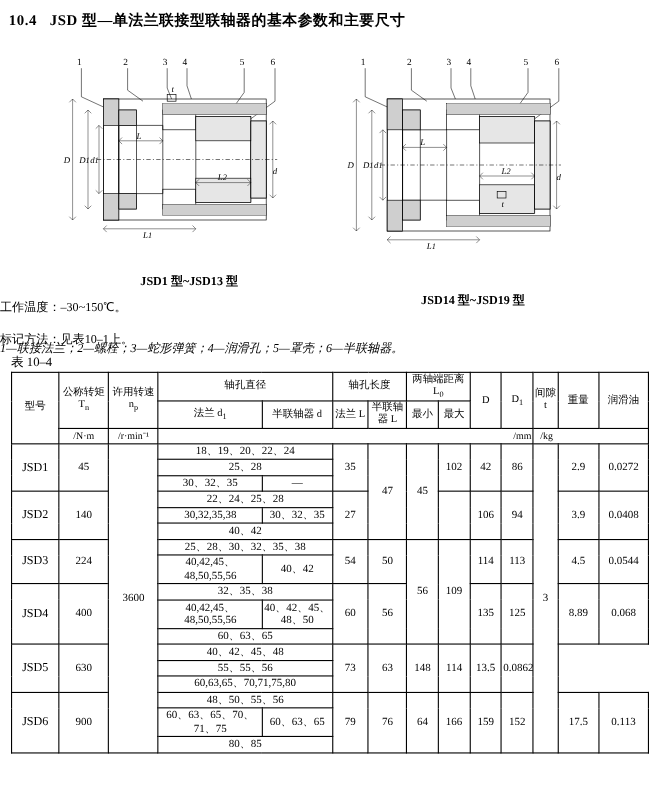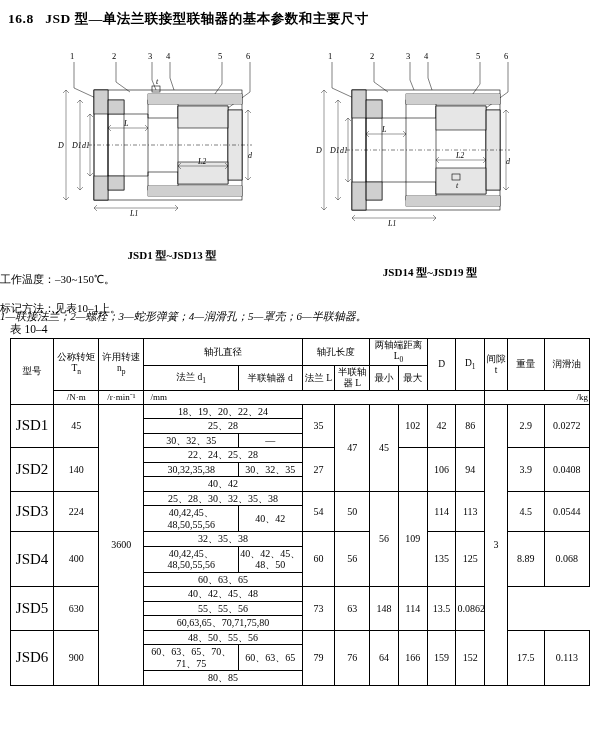--- a/index.html
+++ b/index.html
@@ -40,39 +40,39 @@
   table.main td,table.main th{
     border:1px solid #000;
     text-align:center;
     vertical-align:middle;
     padding:1px 1px;
     font-weight:normal;
     line-height:1.15;
   }
   .hd{font-size:9.5px;}
   .unit{font-size:9px;}
-  .model{font-size:15px;}
+  .model{font-size:11px;}
   .sub{font-size:7.5px;vertical-align:sub;}
   svg{display:block;}
   .thin{stroke:#000;stroke-width:0.6;fill:none;}
   .vthin{stroke:#000;stroke-width:0.4;fill:none;}
   .dashline{stroke:#000;stroke-width:0.5;fill:none;stroke-dasharray:4 2 1 2;}
   .lead{stroke:#000;stroke-width:0.5;fill:none;}
   .num{font-size:8.5px;font-family:"Liberation Serif",serif;}
   .lab{font-size:8px;font-style:italic;font-family:"Liberation Serif",serif;}
   .hatchA{fill:#cfcfcf;}
   .hatchB{fill:#e6e6e6;}
 </style>
 </head>
 <body>
 
 <div class="page">
 
   <div class="sec-title">
-    <span>16.8</span>&nbsp;&nbsp;&nbsp;<span>JSD 型—单法兰联接型联轴器的基本参数和主要尺寸</span>
+    <span>10.4</span>&nbsp;&nbsp;&nbsp;<span>JSD 型—单法兰联接型联轴器的基本参数和主要尺寸</span>
   </div>
 
   <div class="fig-area">
 
     <div class="fig fig-left">
       <svg width="240" height="195" viewBox="0 0 240 195">
 
         <g class="lead">
           <path d="M22,14 L22,40 L48,52"></path>
           <path d="M64,14 L64,34 L78,44"></path>
@@ -316,22 +316,22 @@
         <th class="hd">法兰 d<span class="sub">1</span></th>
         <th class="hd">半联轴器 d</th>
         <th class="hd">法兰 L</th>
         <th class="hd">半联轴<br>器 L</th>
         <th class="hd">最小</th>
         <th class="hd">最大</th>
       </tr>
       <tr>
         <td class="unit">/N·m</td>
         <td class="unit">/r·min⁻¹</td>
-        <td colspan="8" class="unit" style="text-align:left;padding-left:6px">/mm</td>
-        <td colspan="3" class="unit" style="text-align:right;padding-left:6px">/kg</td>
+        <td colspan="8" class="unit" style="text-align:right;padding-left:6px">/mm</td>
+        <td colspan="3" class="unit" style="text-align:left;padding-left:6px">/kg</td>
       </tr>
     </thead>
     <tbody>
 
       <tr>
         <td rowspan="3" class="model">JSD1</td>
         <td rowspan="3">45</td>
         <td rowspan="18">3600</td>
         <td colspan="2">18、19、20、22、24</td>
         <td rowspan="3">35</td>

